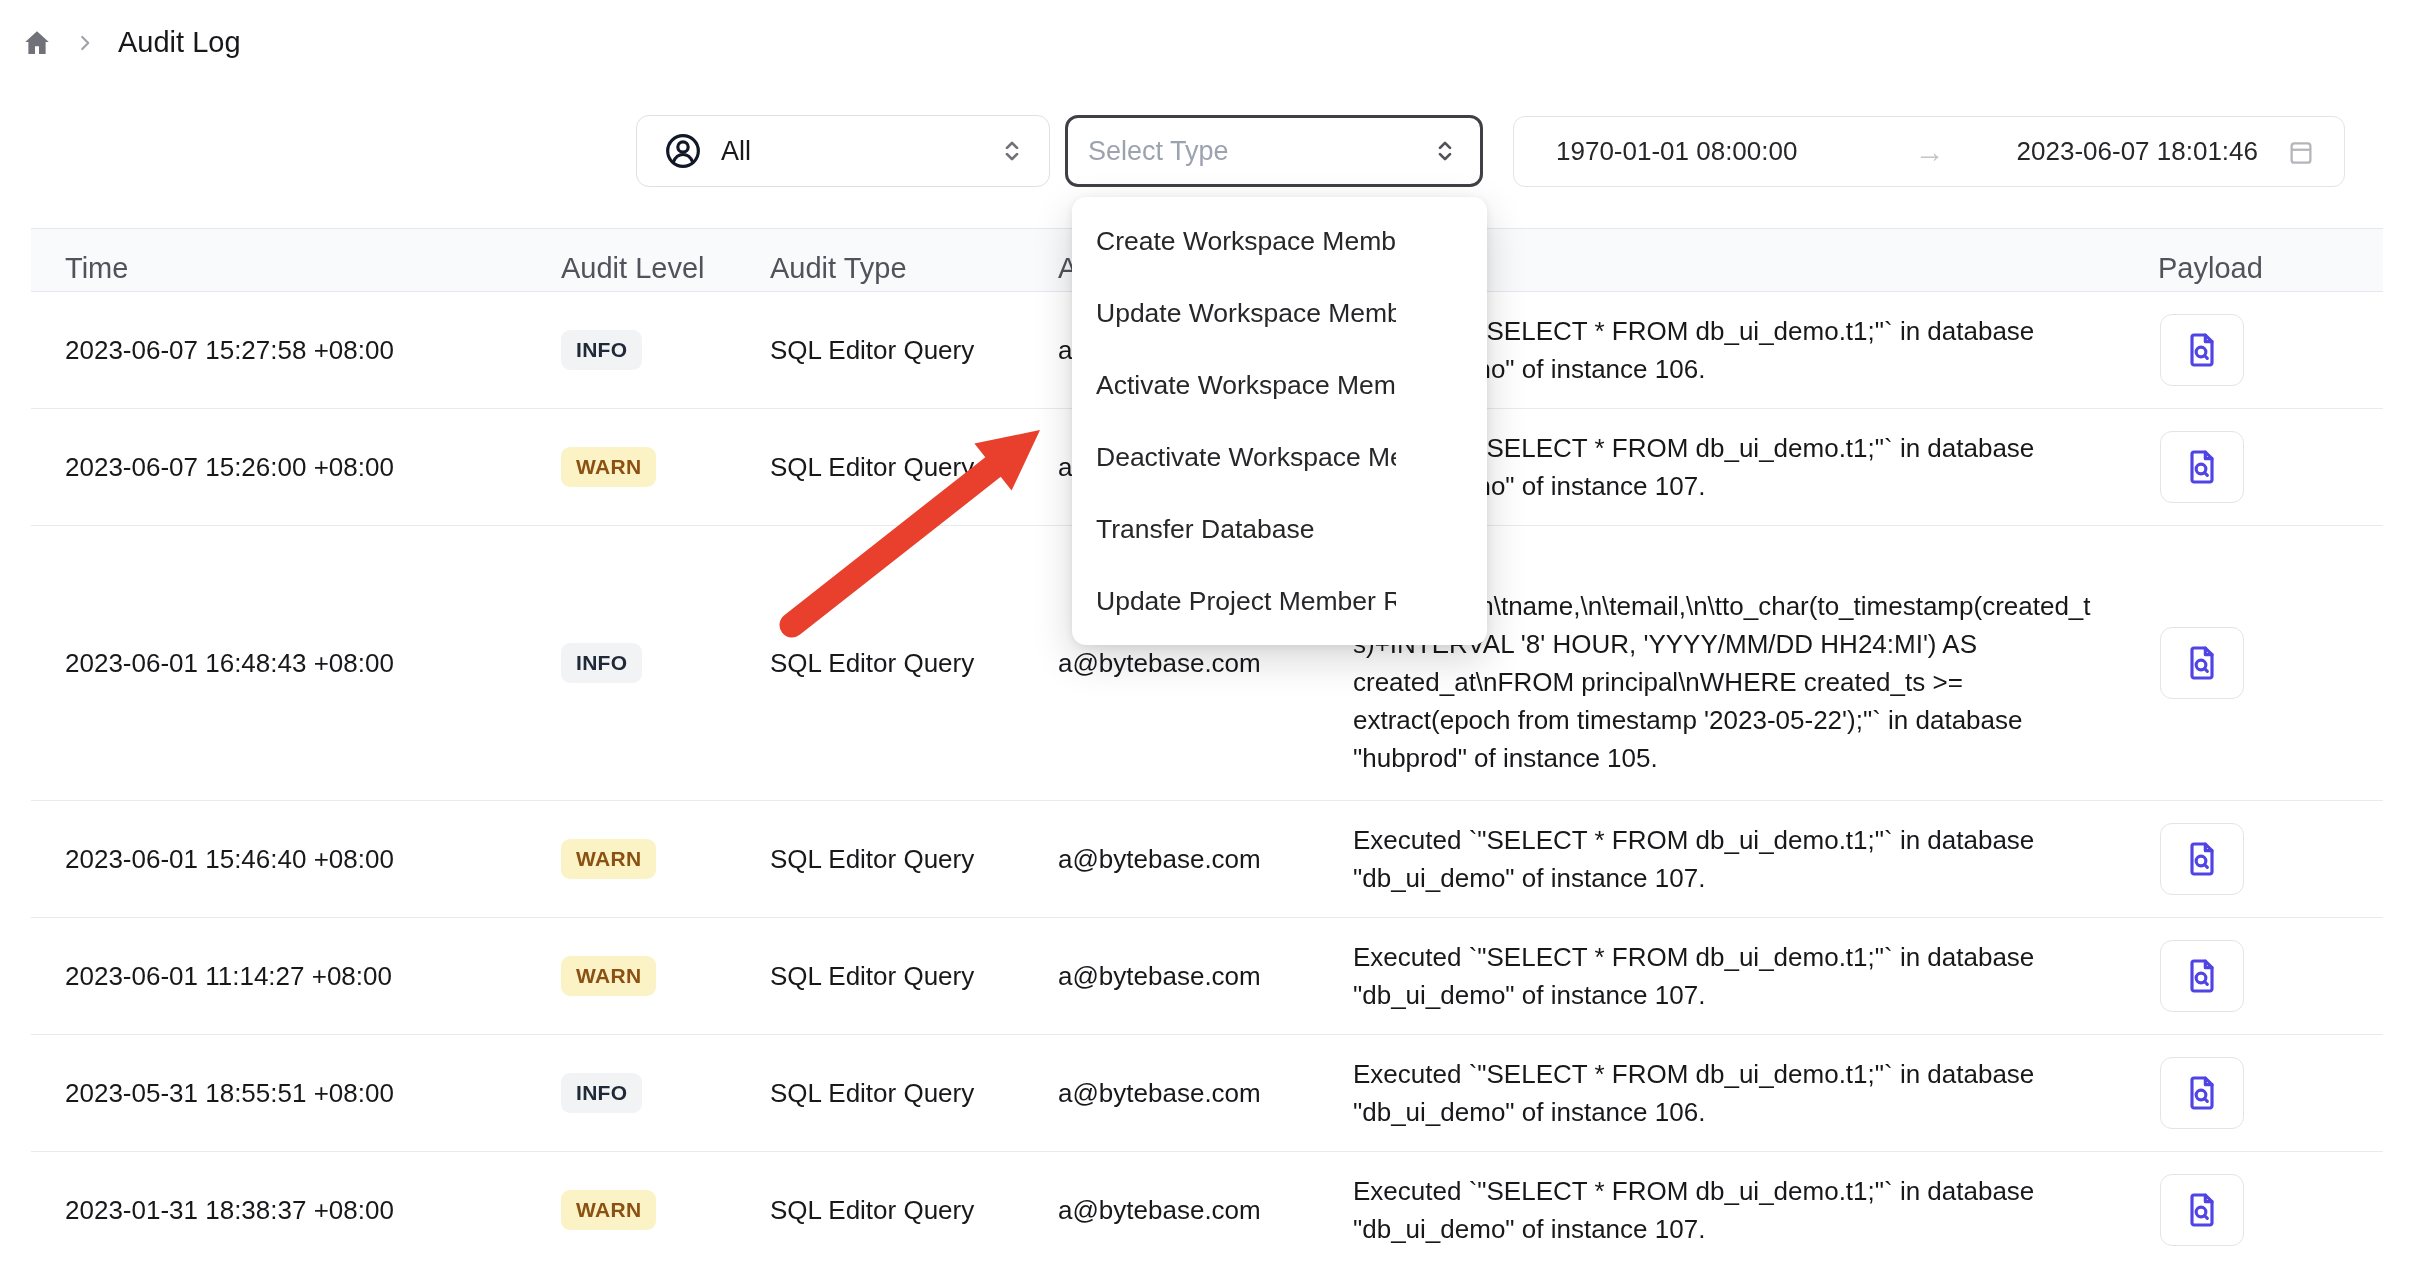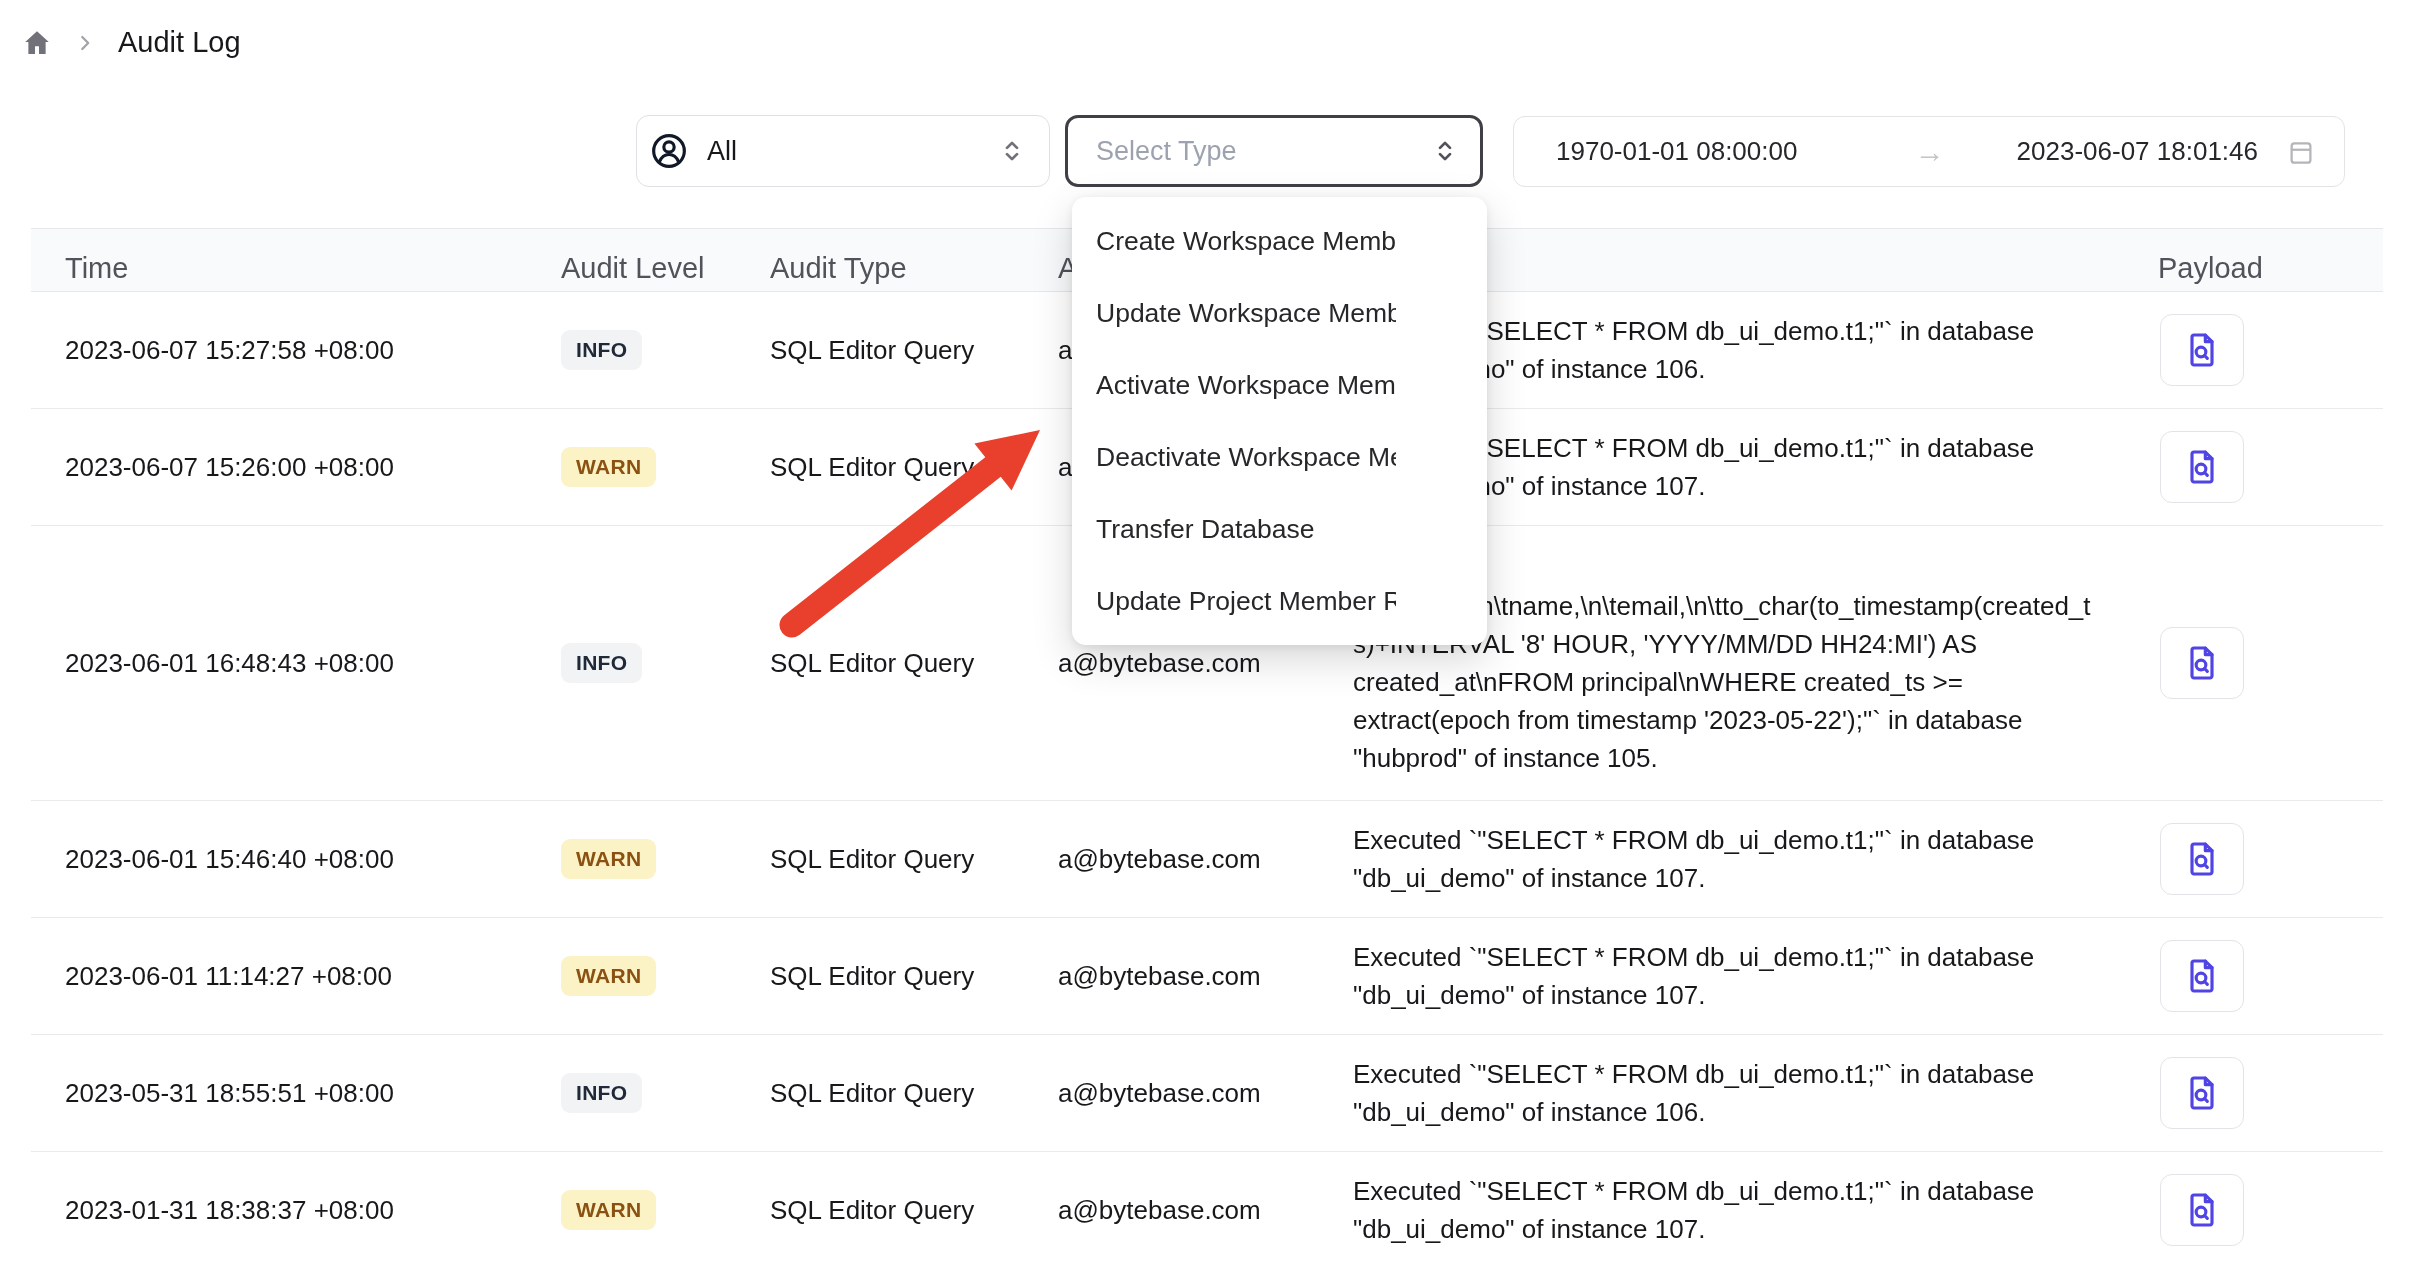--- a/index.html
+++ b/index.html
@@ -8,23 +8,23 @@
   .page { position:relative; width:2410px; height:1268px; }
 
   
   .breadcrumb { position:absolute; left:22px; top:26px; display:flex; align-items:center; gap:22px; }
   .crumb-title { font-size:29px; font-weight:500; color:#18181b; }
 
   
   .filterbar { position:absolute; left:0; top:115px; width:2410px; height:74px; }
   .select { position:absolute; top:0; height:72px; background:#fff; border:1.5px solid #e0e0e4;
             border-radius:13px; display:flex; align-items:center; }
-  .sel-actor { left:636px; width:414px; padding:0 22px 0 12px; }
+  .sel-actor { left:636px; width:414px; padding:0 22px 0 26px; }
   .sel-actor .sel-label { font-size:27px; color:#18181b; margin-left:18px; }
-  .sel-type { left:1065px; width:418px; border:3px solid #3f3f46; padding:0 20px 0 28px; }
+  .sel-type { left:1065px; width:418px; border:3px solid #3f3f46; padding:0 20px 0 20px; }
   .sel-type .sel-label { font-size:27px; color:#9ca3af; }
   .spacer { flex:1; }
   .daterange { position:absolute; left:1513px; top:1px; width:832px; height:71px; border:1.5px solid #e4e4e7;
                border-radius:12px; display:flex; align-items:center; padding:0 28px 0 42px; }
   .dr-text { font-size:26px; color:#27272a; }
   .dr-start { width:360px; }
   .dr-arrow { font-size:30px; color:#c4c4c9; width:100px; text-align:center; }
   .dr-end { width:310px; text-align:right; margin-right:28px; }
 
   

